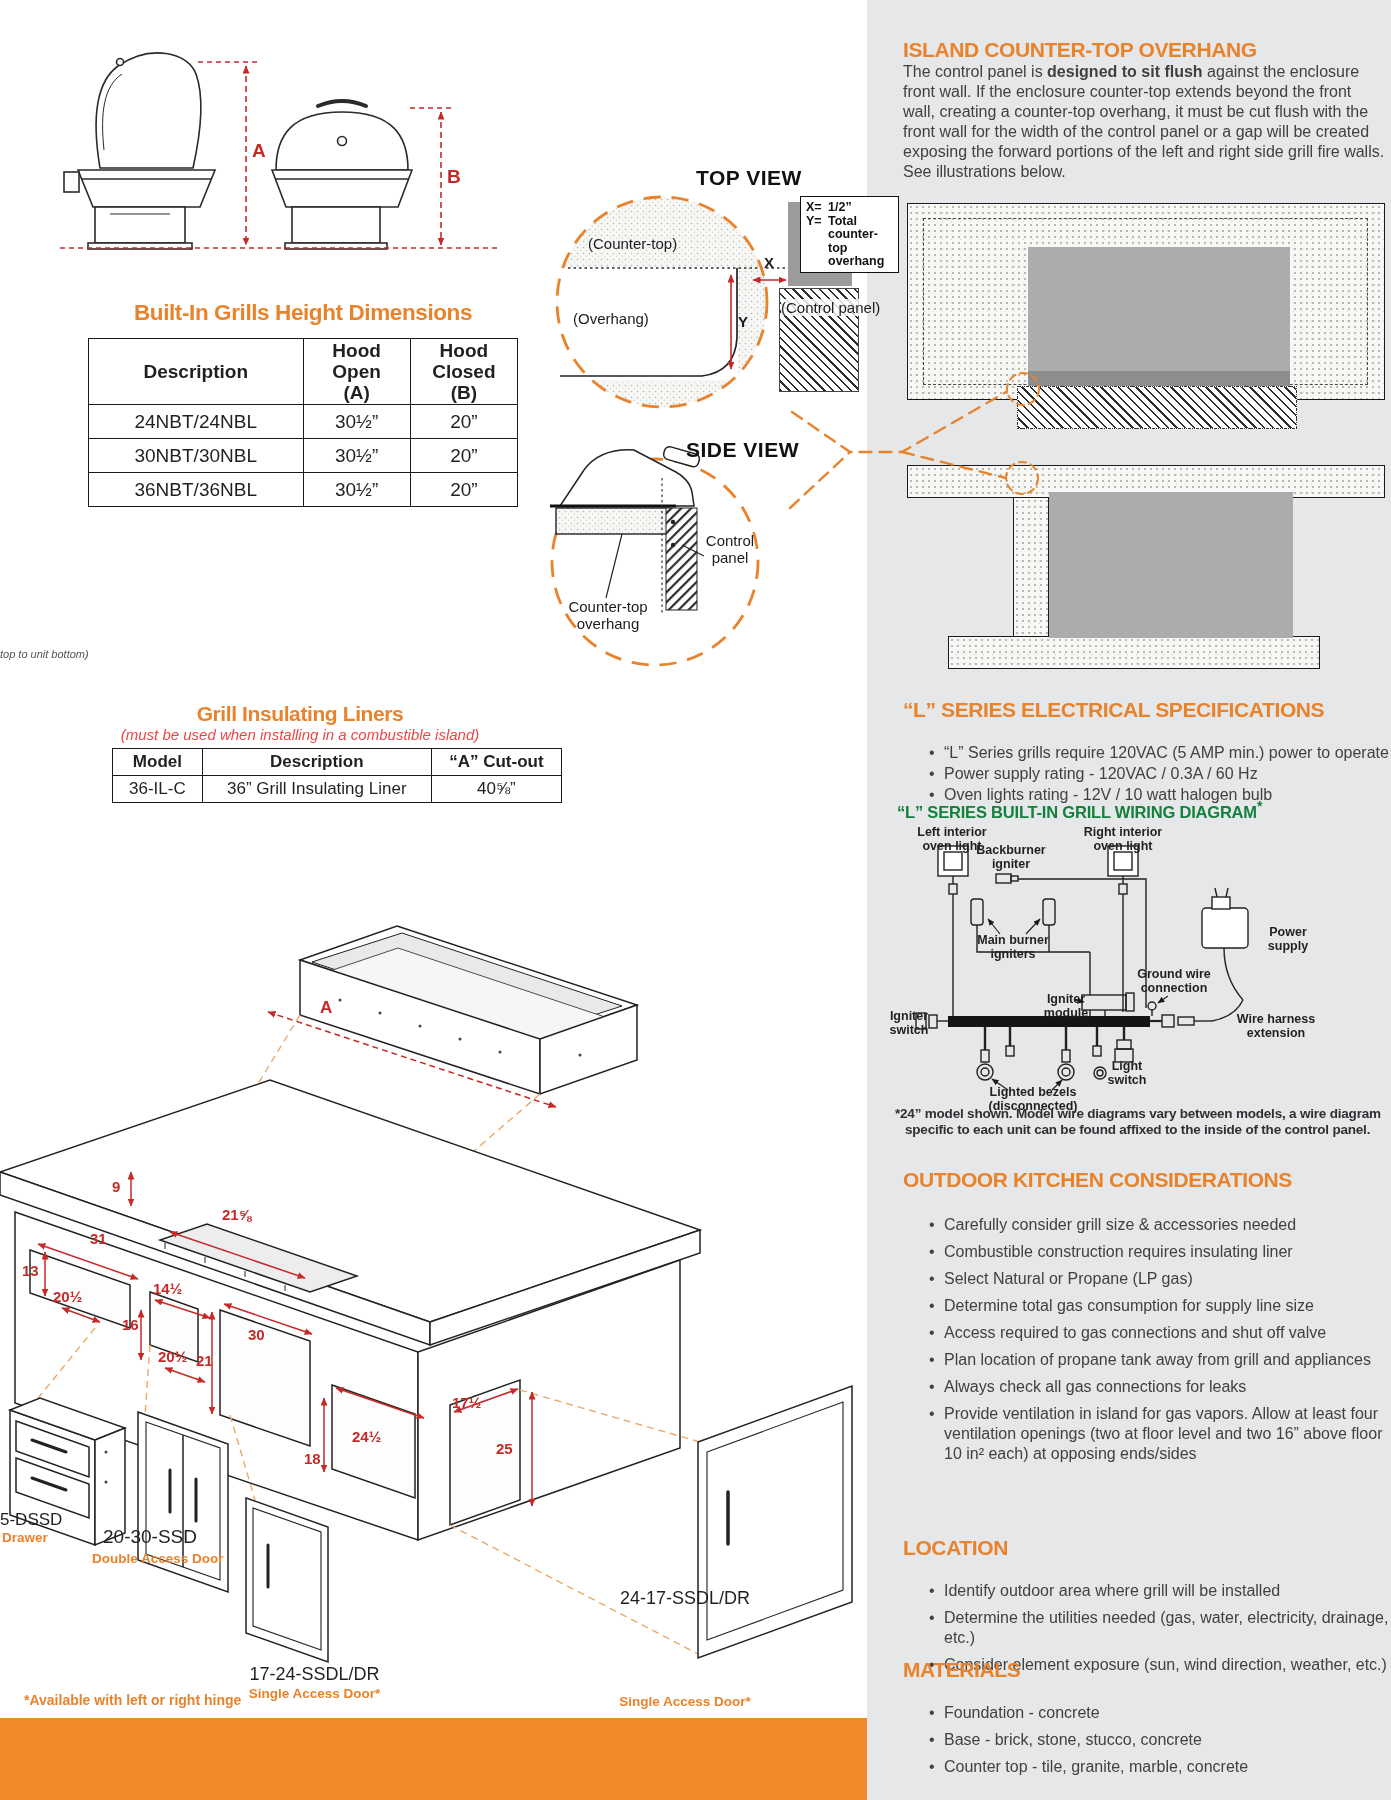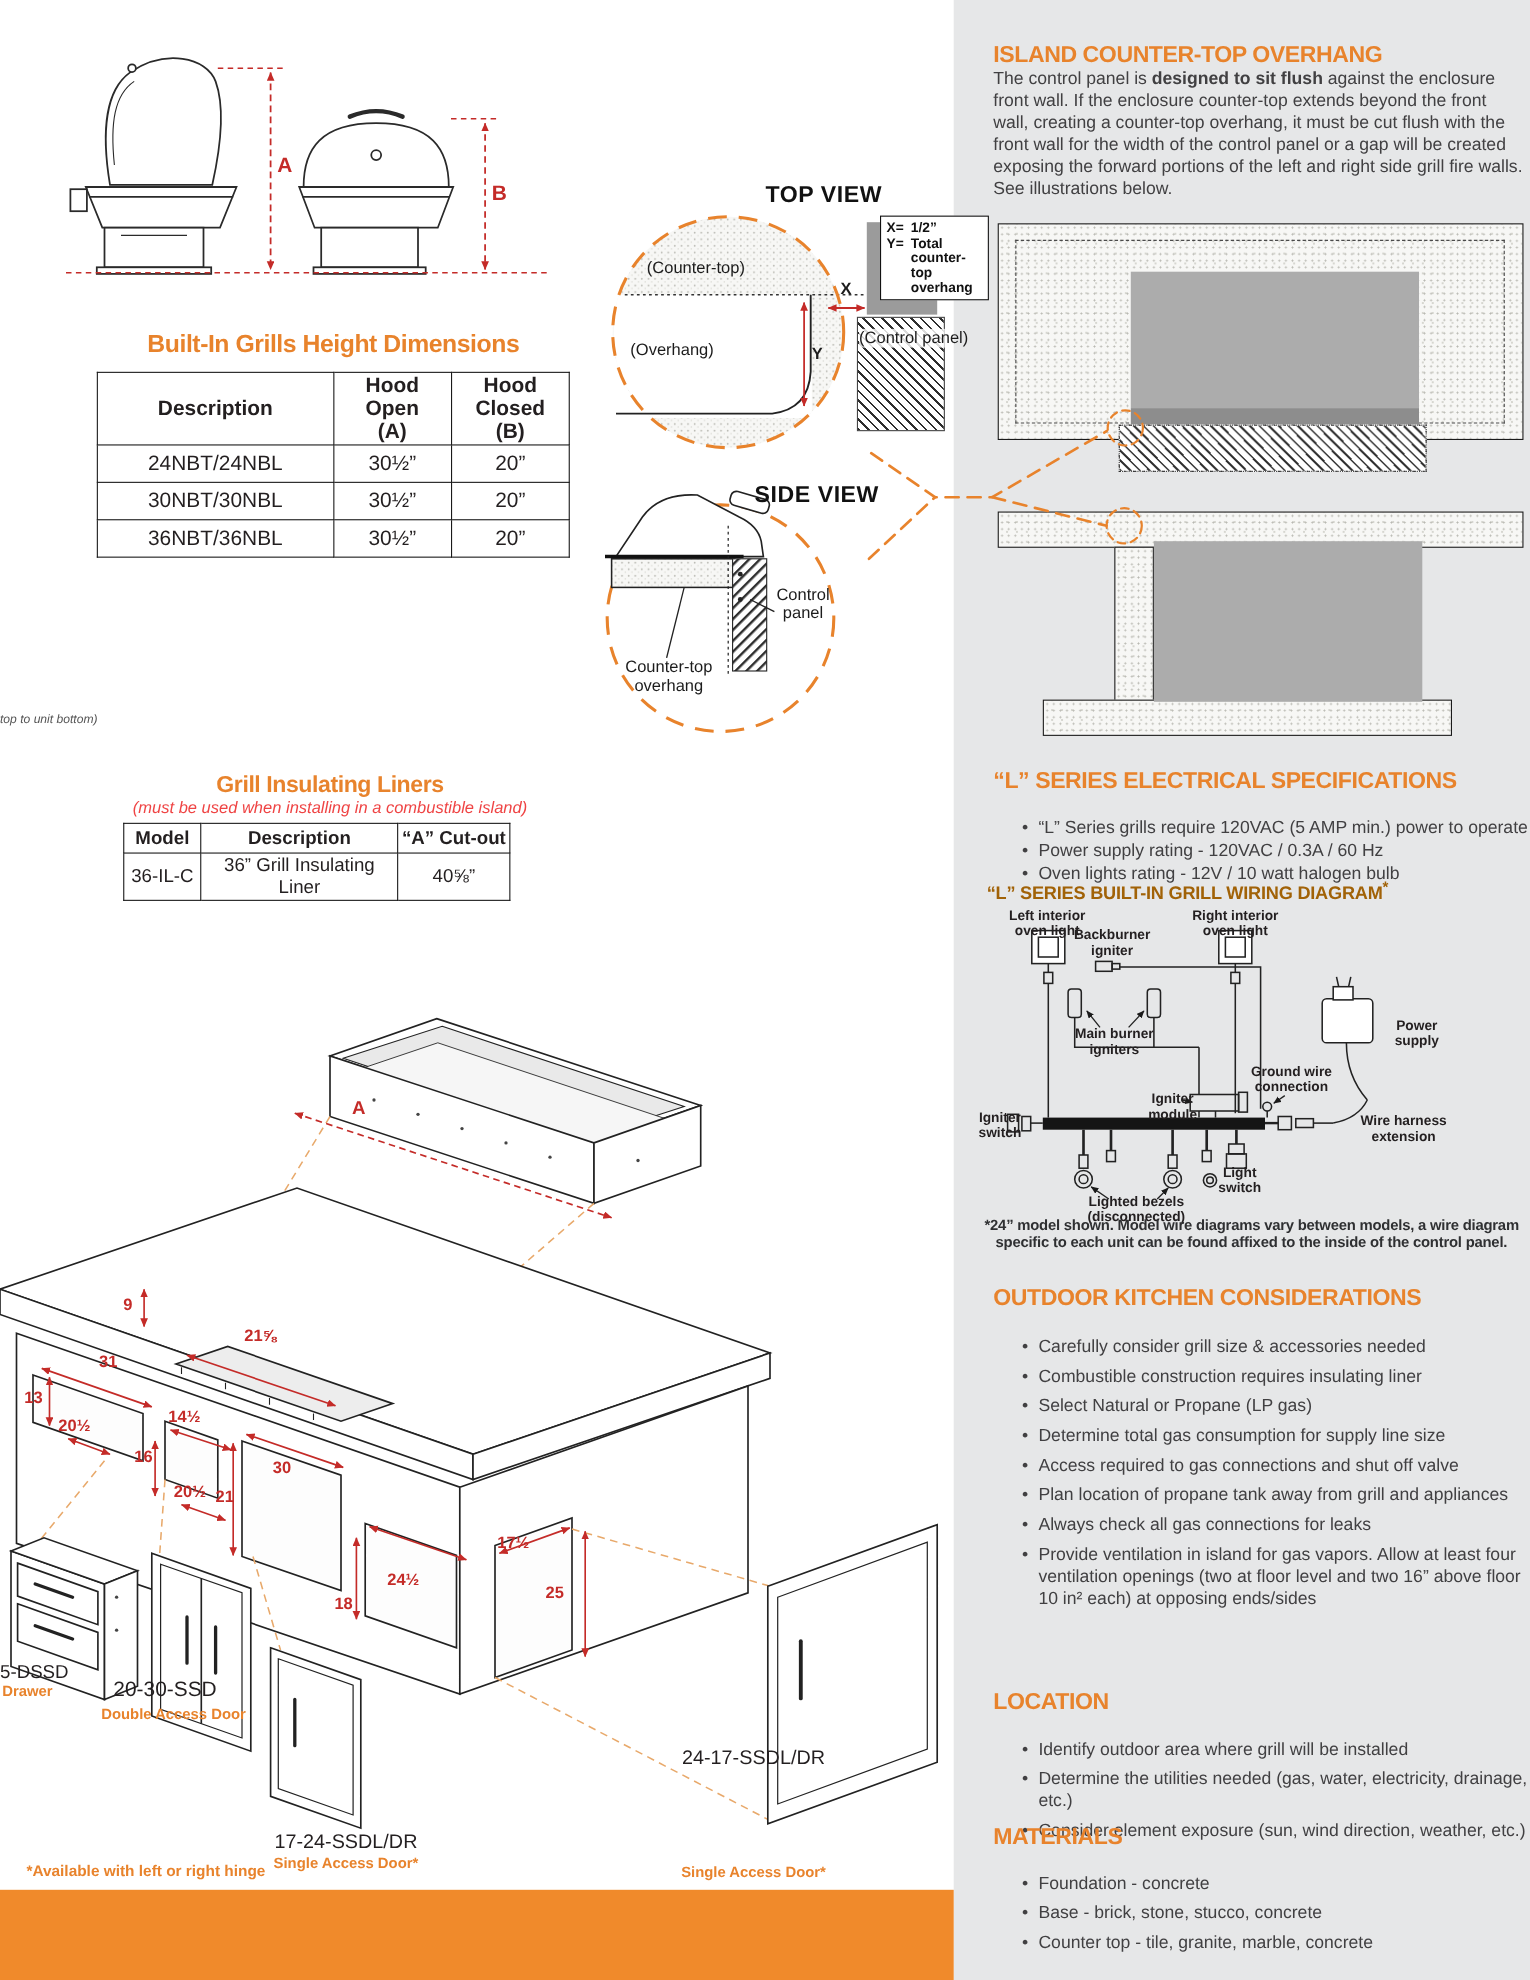--- a/index.html
+++ b/index.html
@@ -347,21 +347,21 @@
 </div>
 
 <div class="abs bigview txt" style="left:686px;top:438px;">SIDE VIEW</div>
 <div class="abs fig-label ctr txt" style="left:697px;top:532px;width:66px;white-space:normal;line-height:17px;">Control panel</div>
 <div class="abs fig-label ctr txt" style="left:549px;top:598px;width:118px;white-space:normal;line-height:17px;">Counter-top overhang</div>
 
 <div class="abs txt" style="left:0;top:648px;font-size:11px;font-style:italic;color:#555;">top to unit bottom)</div>
 
 <div class="abs h-org ctr txt" style="left:100px;top:702px;width:400px;">Grill Insulating Liners</div>
 <div class="abs ctr txt" style="left:92px;top:726px;width:416px;font-size:15px;font-style:italic;color:#ef4444;">(must be used when installing in a combustible island)</div>
-<table class="tbl t2 abs txt" style="left:112px;top:748px;width:352px;">
+<table class="tbl t2 abs txt" style="left:112px;top:748px;width:450px;">
   <colgroup>
       <col style="width:20%">
       <col style="width:51%">
       <col style="width:29%">
     </colgroup>
   <thead>
     <tr>
       <th>Model</th>
       <th>Description</th>
       <th>“A” Cut-out</th>
@@ -411,21 +411,21 @@
 </p>
 
 <div class="abs h-org txt" style="left:903px;top:698px;">“L” SERIES ELECTRICAL SPECIFICATIONS</div>
 <ul class="blt tight abs txt" style="left:912px;top:728px;width:474px;">
 
 <li>“L” Series grills require 120VAC (5 AMP min.) power to operate</li>
     <li>Power supply rating - 120VAC / 0.3A / 60 Hz</li>
     <li>Oven lights rating - 12V / 10 watt halogen bulb</li>
   </ul>
 
-<div class="abs txt" style="left:897px;top:799px;font-weight:bold;font-size:16.5px;color:#a16207;letter-spacing:-0.2px;white-space:nowrap;">
+<div class="abs txt" style="left:897px;top:799px;font-weight:bold;font-size:16.5px;color:#15803d;letter-spacing:-0.2px;white-space:nowrap;">
   <span>“L” SERIES BUILT-IN GRILL WIRING DIAGRAM</span><sup>*</sup>
 </div>
 
 <div class="abs dlabel prewrap txt" style="left:907px;top:826px;width:90px;">Left interior
 oven light</div>
 <div class="abs dlabel prewrap txt" style="left:968px;top:844px;width:86px;">Backburner
 igniter</div>
 <div class="abs dlabel prewrap txt" style="left:1078px;top:826px;width:90px;">Right interior
 oven light</div>
 <div class="abs dlabel prewrap txt" style="left:966px;top:934px;width:94px;">Main burner

